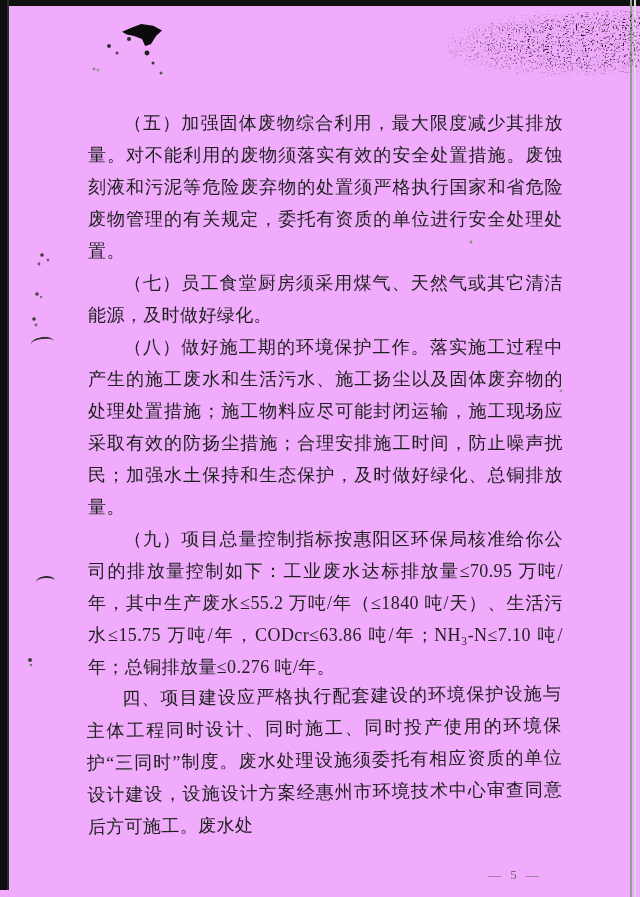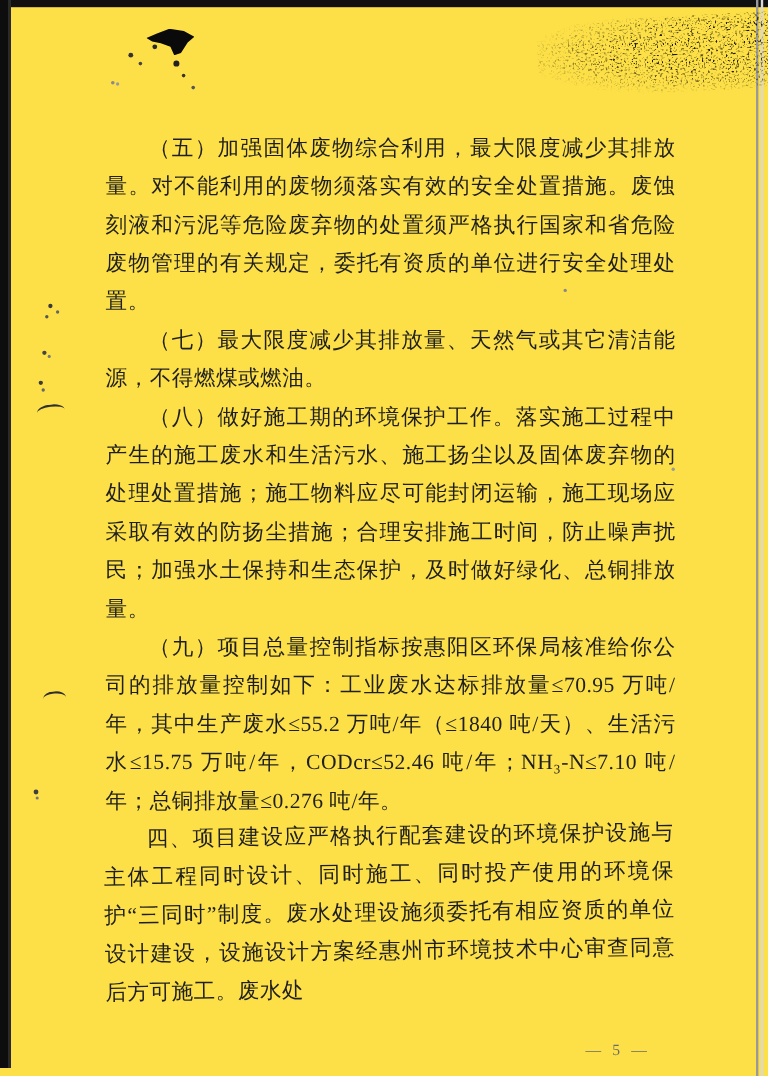--- a/index.html
+++ b/index.html
@@ -5,21 +5,21 @@
   html, body { margin: 0; padding: 0; }
   body {
     width: 640px; height: 897px;
     background: #ffffff;
     position: relative;
     overflow: hidden;
     font-family: "Liberation Serif", serif;
   }
   .page {
     position: absolute; inset: 0;
-    background: #fde047;
+    background: #f0abfc;
   }
   
   .edge-left {
     position: absolute; left: 0; top: 0;
     width: 10px; height: 890px;
     background: linear-gradient(to right, #0d0d0d 0 7px, #2a2a2a 7px 9px, transparent 9px);
   }
   .edge-top {
     position: absolute; left: 0; top: 0;
     width: 640px; height: 6px;
@@ -120,21 +120,21 @@
 
   <div class="ink-blob"></div>
   <div class="ink-dots"></div>
 
   <div class="pen-arc arc1"></div>
   <div class="pen-arc arc2"></div>
   <div class="speckles"></div>
 
   <div class="text-body">
     <p>（五）加强固体废物综合利用，最大限度减少其排放量。对不能利用的废物须落实有效的安全处置措施。废蚀刻液和污泥等危险废弃物的处置须严格执行国家和省危险废物管理的有关规定，委托有资质的单位进行安全处理处置。</p>
-    <p>（七）最大限度减少其排放量、天然气或其它清洁能源，不得燃煤或燃油。</p>
+    <p>（七）员工食堂厨房须采用煤气、天然气或其它清洁能源，及时做好绿化。</p>
     <p>（八）做好施工期的环境保护工作。落实施工过程中产生的施工废水和生活污水、施工扬尘以及固体废弃物的处理处置措施；施工物料应尽可能封闭运输，施工现场应采取有效的防扬尘措施；合理安排施工时间，防止噪声扰民；加强水土保持和生态保护，及时做好绿化、总铜排放量。</p>
-    <p>（九）项目总量控制指标按惠阳区环保局核准给你公司的排放量控制如下：工业废水达标排放量≤70.95 万吨/年，其中生产废水≤55.2 万吨/年（≤1840 吨/天）、生活污水≤15.75 万吨/年，CODcr≤52.46 吨/年；NH₃-N≤7.10 吨/年；总铜排放量≤0.276 吨/年。</p>
+    <p>（九）项目总量控制指标按惠阳区环保局核准给你公司的排放量控制如下：工业废水达标排放量≤70.95 万吨/年，其中生产废水≤55.2 万吨/年（≤1840 吨/天）、生活污水≤15.75 万吨/年，CODcr≤63.86 吨/年；NH₃-N≤7.10 吨/年；总铜排放量≤0.276 吨/年。</p>
     <p class="p-last">四、项目建设应严格执行配套建设的环境保护设施与主体工程同时设计、同时施工、同时投产使用的环境保护“三同时”制度。废水处理设施须委托有相应资质的单位设计建设，设施设计方案经惠州市环境技术中心审查同意后方可施工。废水处</p>
   </div>
 
   <div class="page-number">— 5 —</div>
 
 </div>
 
 </body></html>

